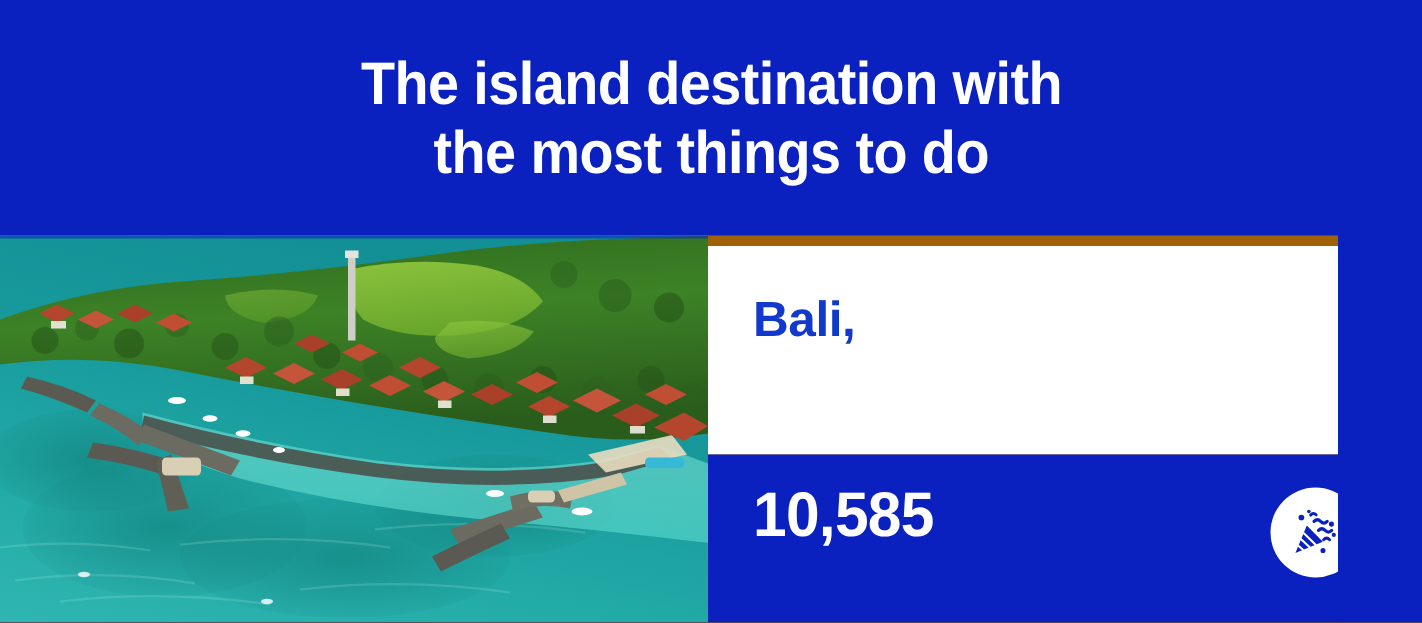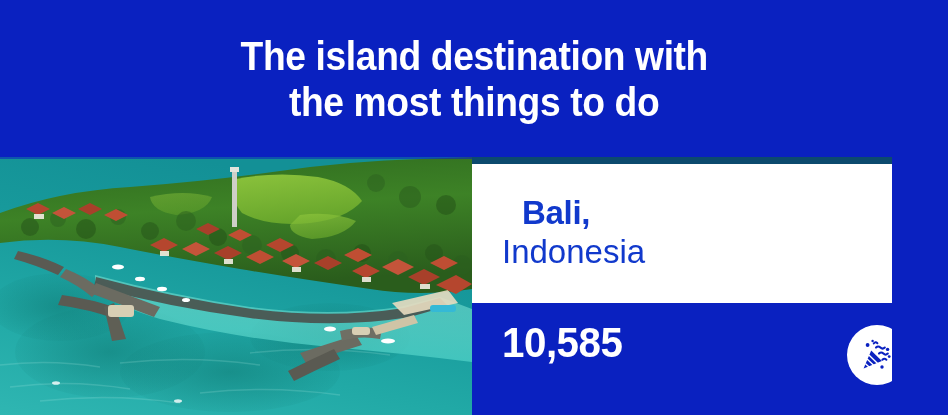--- a/index.html
+++ b/index.html
@@ -2,21 +2,21 @@
 <html><head>
 <meta charset="utf-8">
 <style>
   * { margin:0; padding:0; box-sizing:border-box; }
   html,body { width:948px; height:415px; overflow:hidden; }
   body {
     font-family:"Liberation Sans", sans-serif;
     background:#0A21C0;
     position:relative;
   }
-  .stage { position:relative; width:892px; height:415px; background:#0c4a6e; overflow:hidden; }
+  .stage { position:relative; width:892px; height:415px; background:#a16207; overflow:hidden; }
 
   
   .header {
     position:absolute; left:0; top:0; width:948px; height:157px;
     display:flex; flex-direction:column; align-items:center; justify-content:center;
     background:#0A21C0;
   }
   .header-line {
     color:#ffffff;
     font-weight:bold;
@@ -38,21 +38,20 @@
 
   
   .name-panel {
     position:absolute; left:472px; top:164px; width:476px; height:139px;
     background:#ffffff;
     padding:30px 0 0 30px;
   }
   .name-city {
     color:#1139CC; font-weight:bold; font-size:33px; line-height:38px;
     letter-spacing:-0.3px;
-    margin-left:20px;
   }
   .name-country {
     color:#1139CC; font-weight:400; font-size:33px; line-height:40px;
     letter-spacing:0px;
   }
 
   
   .stats {
     position:absolute; left:472px; top:303px; width:476px; height:112px;
     background:#0A21C0;
@@ -224,21 +223,20 @@
         <ellipse cx="56" cy="226" rx="4" ry="1.8" opacity="0.8"></ellipse>
         <ellipse cx="178" cy="244" rx="4" ry="1.8" opacity="0.8"></ellipse>
       </g>
 
       <rect x="0" y="0" width="472" height="2" fill="#0A21C0" opacity="0.55"></rect>
     </svg>
   </div>
 
   <div class="name-panel">
     <div class="name-city">Bali,</div>
-    <div class="name-country">Indonesia</div>
   </div>
 
   <div class="stats">
     <div class="stat-value">10,585</div>
     <div class="badge">
       <svg width="38" height="38" viewBox="0 0 38 38">
         <g fill="#0A21C0">
 
           <path d="M5.6 32.6 L13.2 14.4 L23.9 25.1 Z"></path>
 

